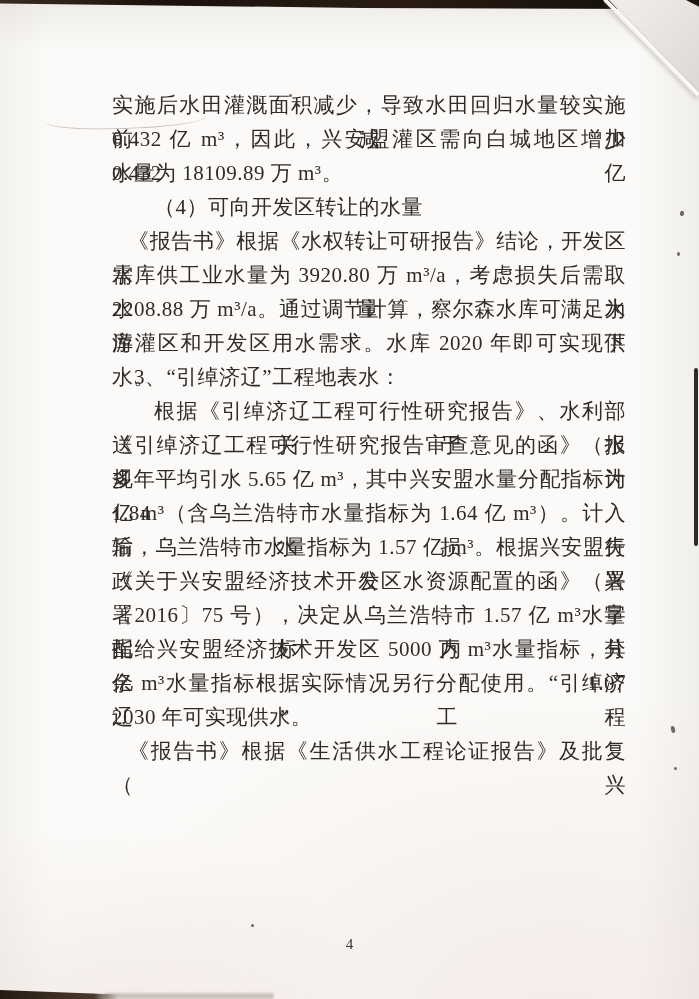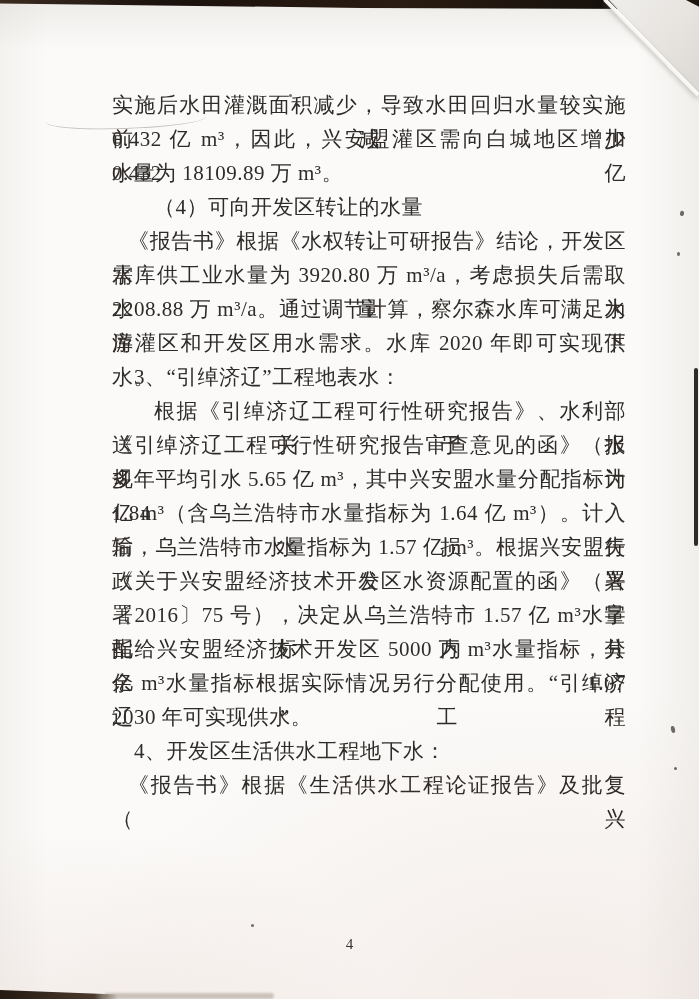--- a/index.html
+++ b/index.html
@@ -115,19 +115,18 @@
     <div class="line ind2">根据《引绰济辽工程可行性研究报告》、水利部《关于报</div>
     <div class="line">送引绰济辽工程可行性研究报告审查意见的函》（水规计</div>
     <div class="line">多年平均引水 5.65 亿 m³，其中兴安盟水量分配指标为 1.84</div>
     <div class="line">亿 m³（含乌兰浩特市水量指标为 1.64 亿 m³）。计入输水损失</div>
     <div class="line">后，乌兰浩特市水量指标为 1.57 亿 m³。根据兴安盟行政公署</div>
     <div class="line">《关于兴安盟经济技术开发区水资源配置的函》（兴署字</div>
     <div class="line">〔2016〕75 号），决定从乌兰浩特市 1.57 亿 m³水量指标内分</div>
     <div class="line">配给兴安盟经济技术开发区 5000 万 m³水量指标，其余 1.07</div>
     <div class="line">亿 m³水量指标根据实际情况另行分配使用。“引绰济辽”工程</div>
     <div class="line end">2030 年可实现供水。</div>
-    <div class="line ind1 end">4、开发区生活供水工程地下水：</div>
     <div class="line indb">《报告书》根据《生活供水工程论证报告》及批复（兴</div>
   </div>
 
   <div class="page-number">4</div>
 
 </div>
 
 </body></html>

